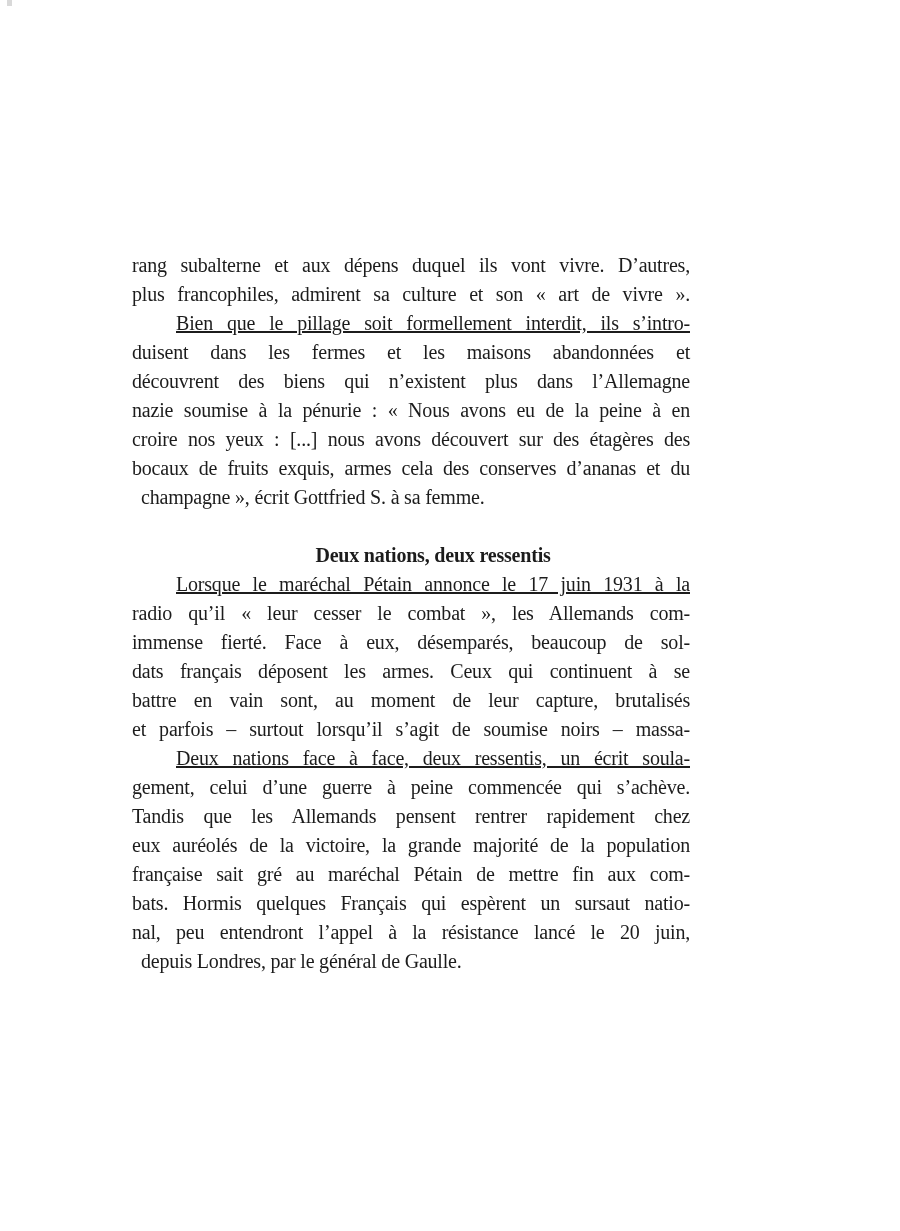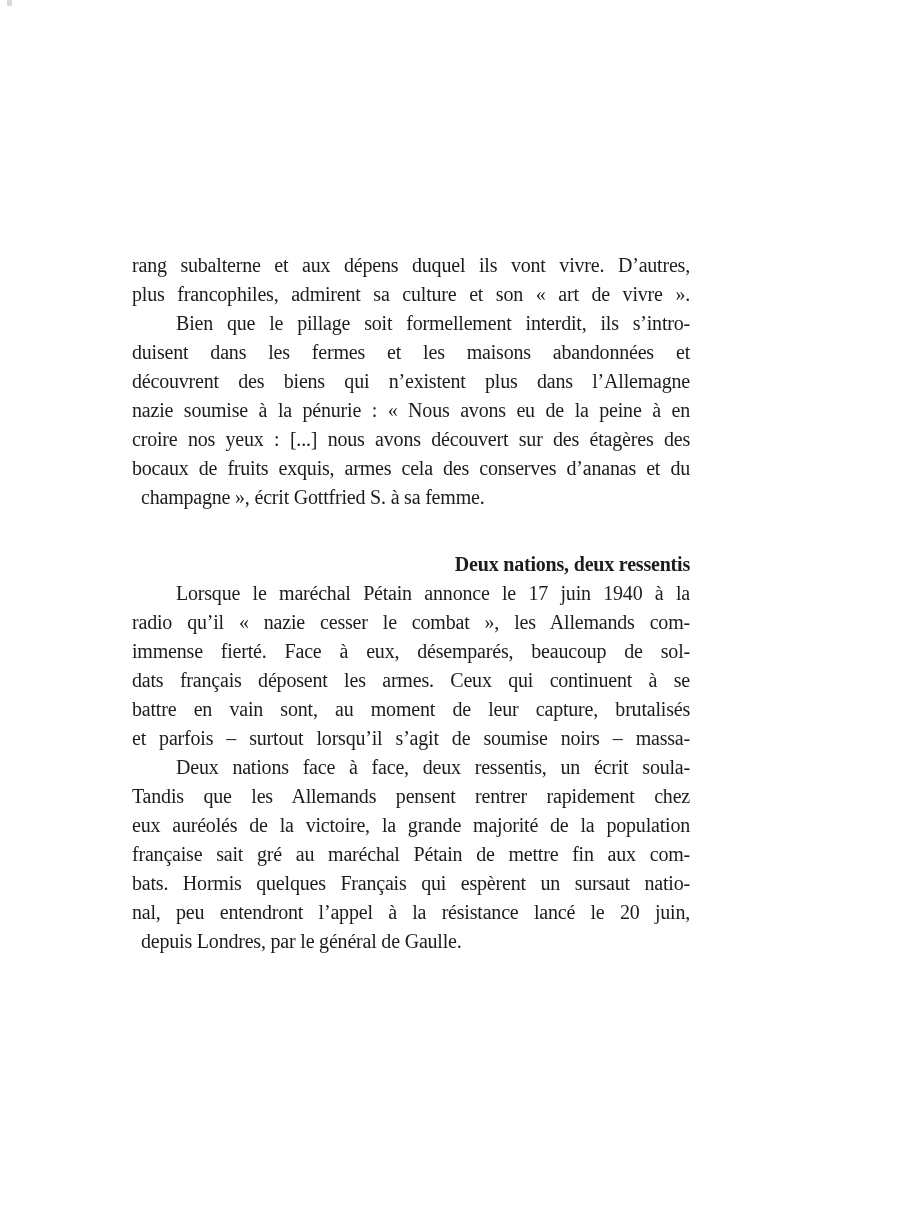--- a/index.html
+++ b/index.html
@@ -38,26 +38,27 @@
   .line {
     text-align: justify;
     text-align-last: justify;
   }
   .line.last {
     text-align-last: left;
     margin-left: 9px;
   }
   .line.indent {
     text-indent: 44px;
+    text-decoration: underline;
   }
   .section-heading {
     font-weight: bold;
-    margin-top: 38px;
+    margin-top: 29px;
     text-indent: 44px;
-    text-align: right;
+    text-align: center;
   }
 </style>
 </head>
 <body>
 
 <div class="page">
   <div class="scan-speck"></div>
 
   <div class="text-block">
 
@@ -72,30 +73,31 @@
       <div class="line">découvrent des biens qui n’existent plus dans l’Allemagne</div>
       <div class="line">nazie soumise à la pénurie : « Nous avons eu de la peine à en</div>
       <div class="line">croire nos yeux : [...] nous avons découvert sur des étagères des</div>
       <div class="line">bocaux de fruits exquis, armes cela des conserves d’ananas et du</div>
       <div class="line last">champagne », écrit Gottfried S. à sa femme.</div>
     </div>
 
     <div class="section-heading">Deux nations, deux ressentis</div>
 
     <div class="para">
-      <div class="line indent">Lorsque le maréchal Pétain annonce le 17 juin 1940 à la</div>
-      <div class="line">radio qu’il « nazie cesser le combat », les Allemands com-</div>
+      <div class="line indent">Lorsque le maréchal Pétain annonce le 17 juin 1931 à la</div>
+      <div class="line">radio qu’il « leur cesser le combat », les Allemands com-</div>
       <div class="line">immense fierté. Face à eux, désemparés, beaucoup de sol-</div>
       <div class="line">dats français déposent les armes. Ceux qui continuent à se</div>
       <div class="line">battre en vain sont, au moment de leur capture, brutalisés</div>
       <div class="line">et parfois – surtout lorsqu’il s’agit de soumise noirs – massa-</div>
     </div>
 
     <div class="para">
       <div class="line indent">Deux nations face à face, deux ressentis, un écrit soula-</div>
+      <div class="line">gement, celui d’une guerre à peine commencée qui s’achève.</div>
       <div class="line">Tandis que les Allemands pensent rentrer rapidement chez</div>
       <div class="line">eux auréolés de la victoire, la grande majorité de la population</div>
       <div class="line">française sait gré au maréchal Pétain de mettre fin aux com-</div>
       <div class="line">bats. Hormis quelques Français qui espèrent un sursaut natio-</div>
       <div class="line">nal, peu entendront l’appel à la résistance lancé le 20 juin,</div>
       <div class="line last">depuis Londres, par le général de Gaulle.</div>
     </div>
 
   </div>
 </div>

